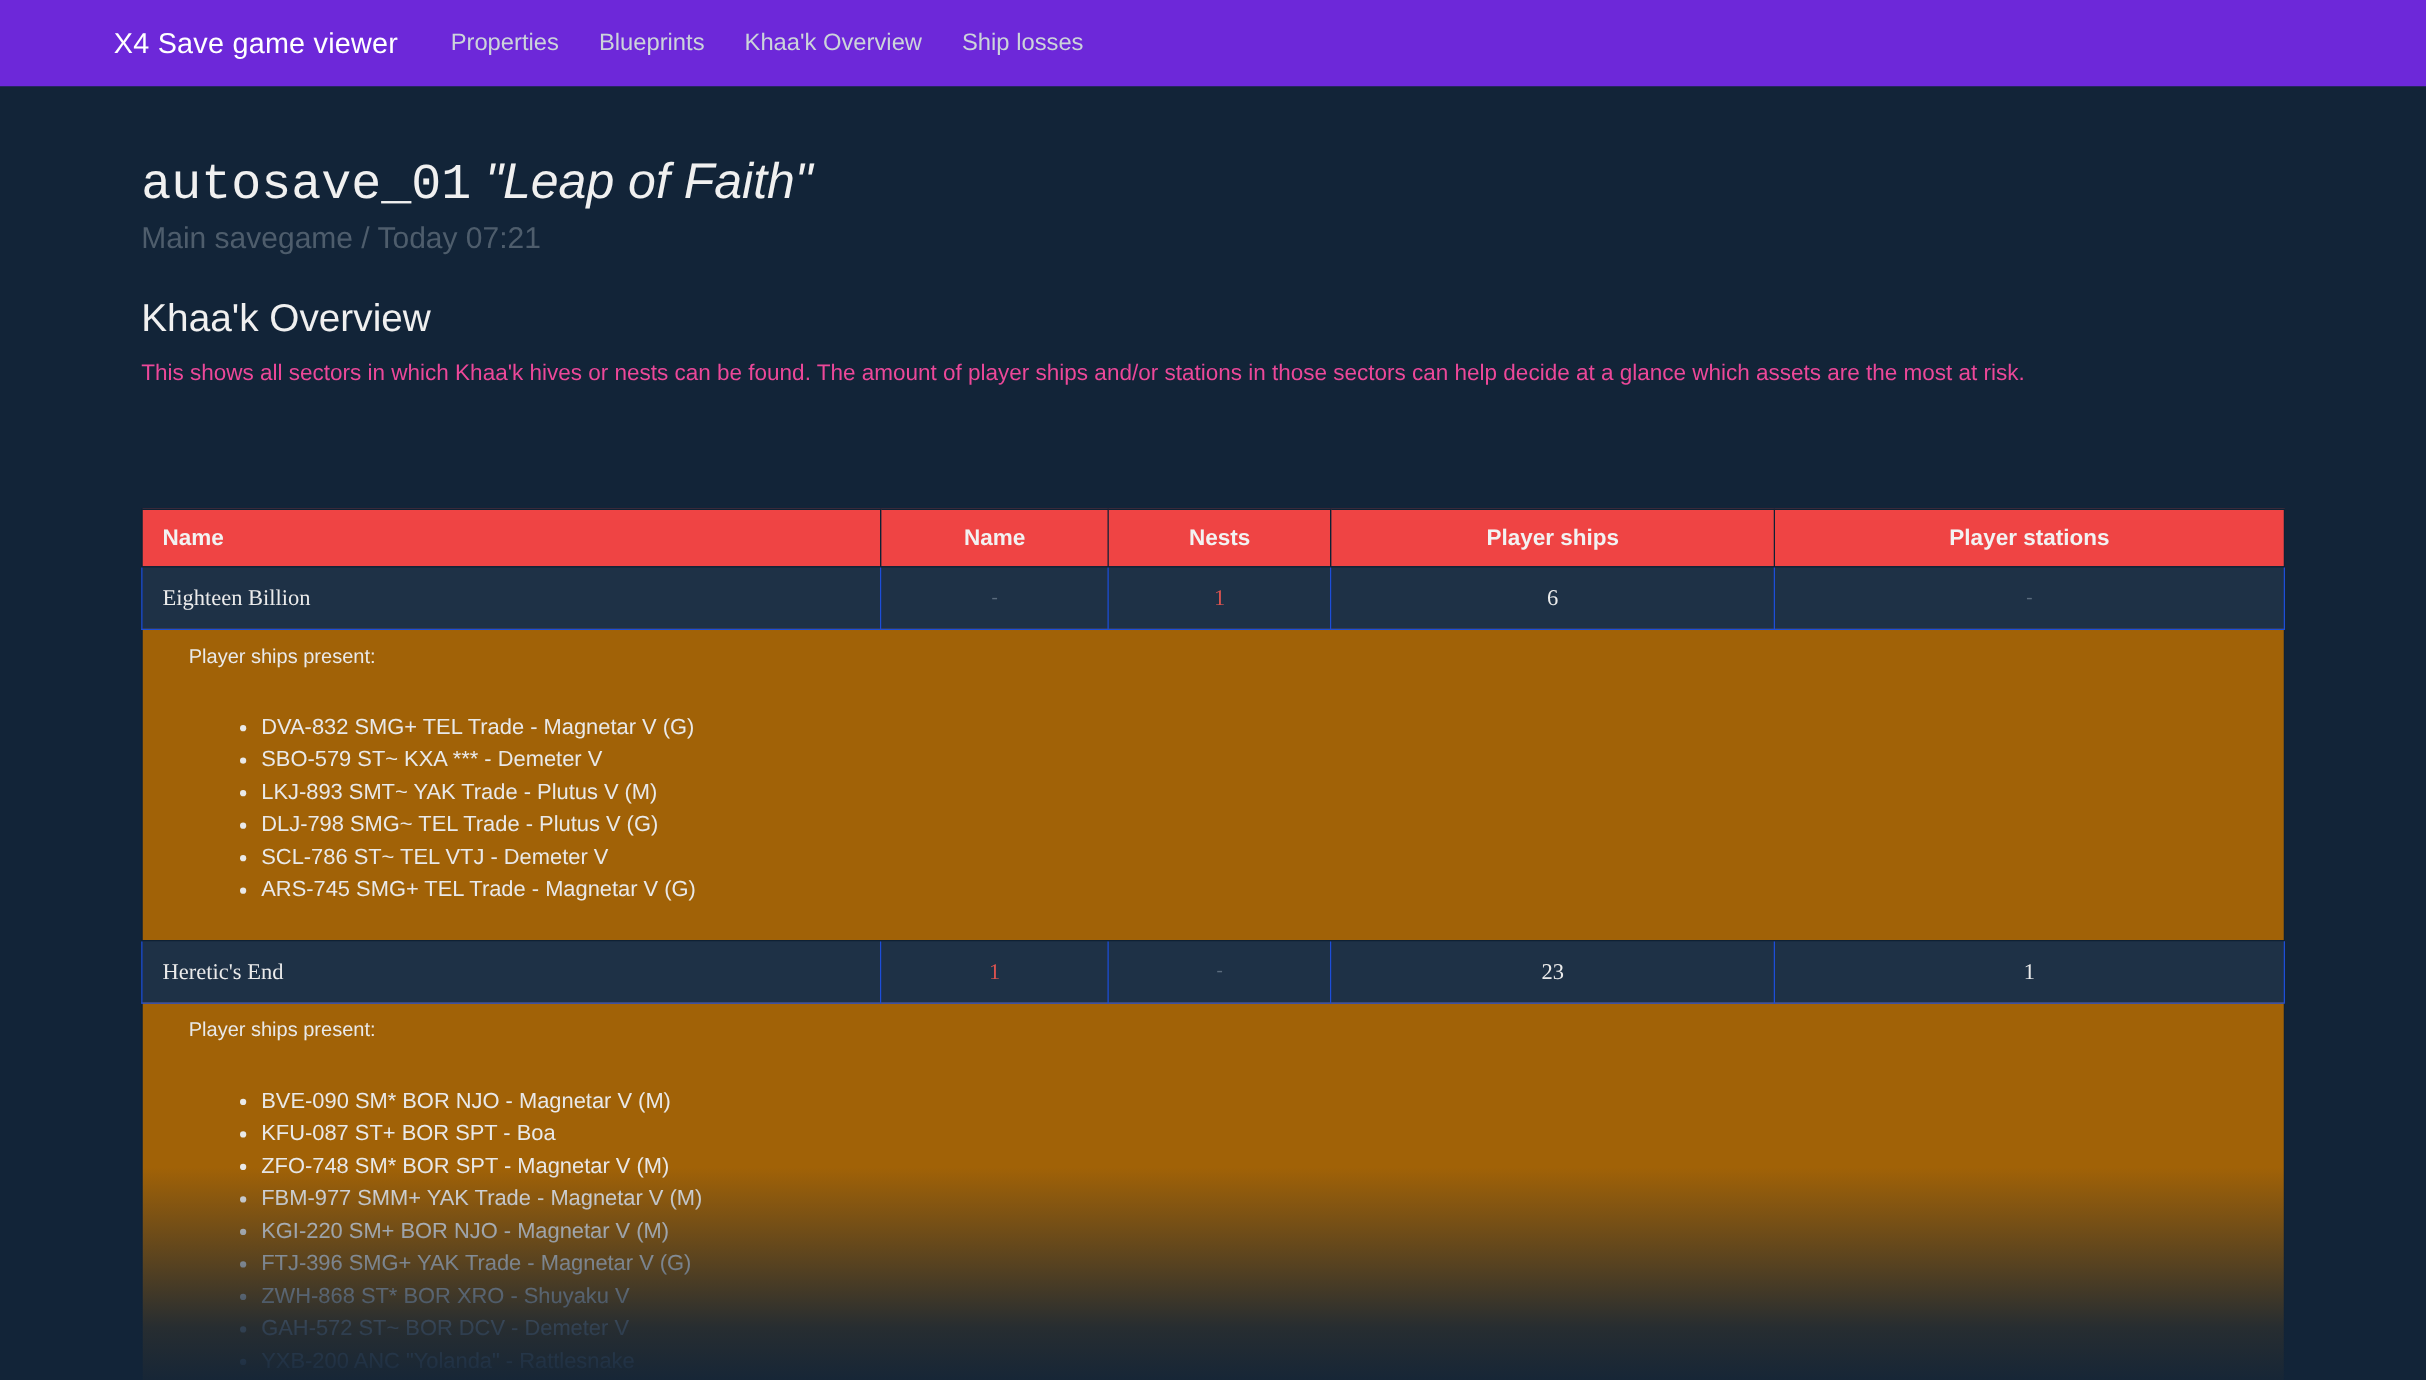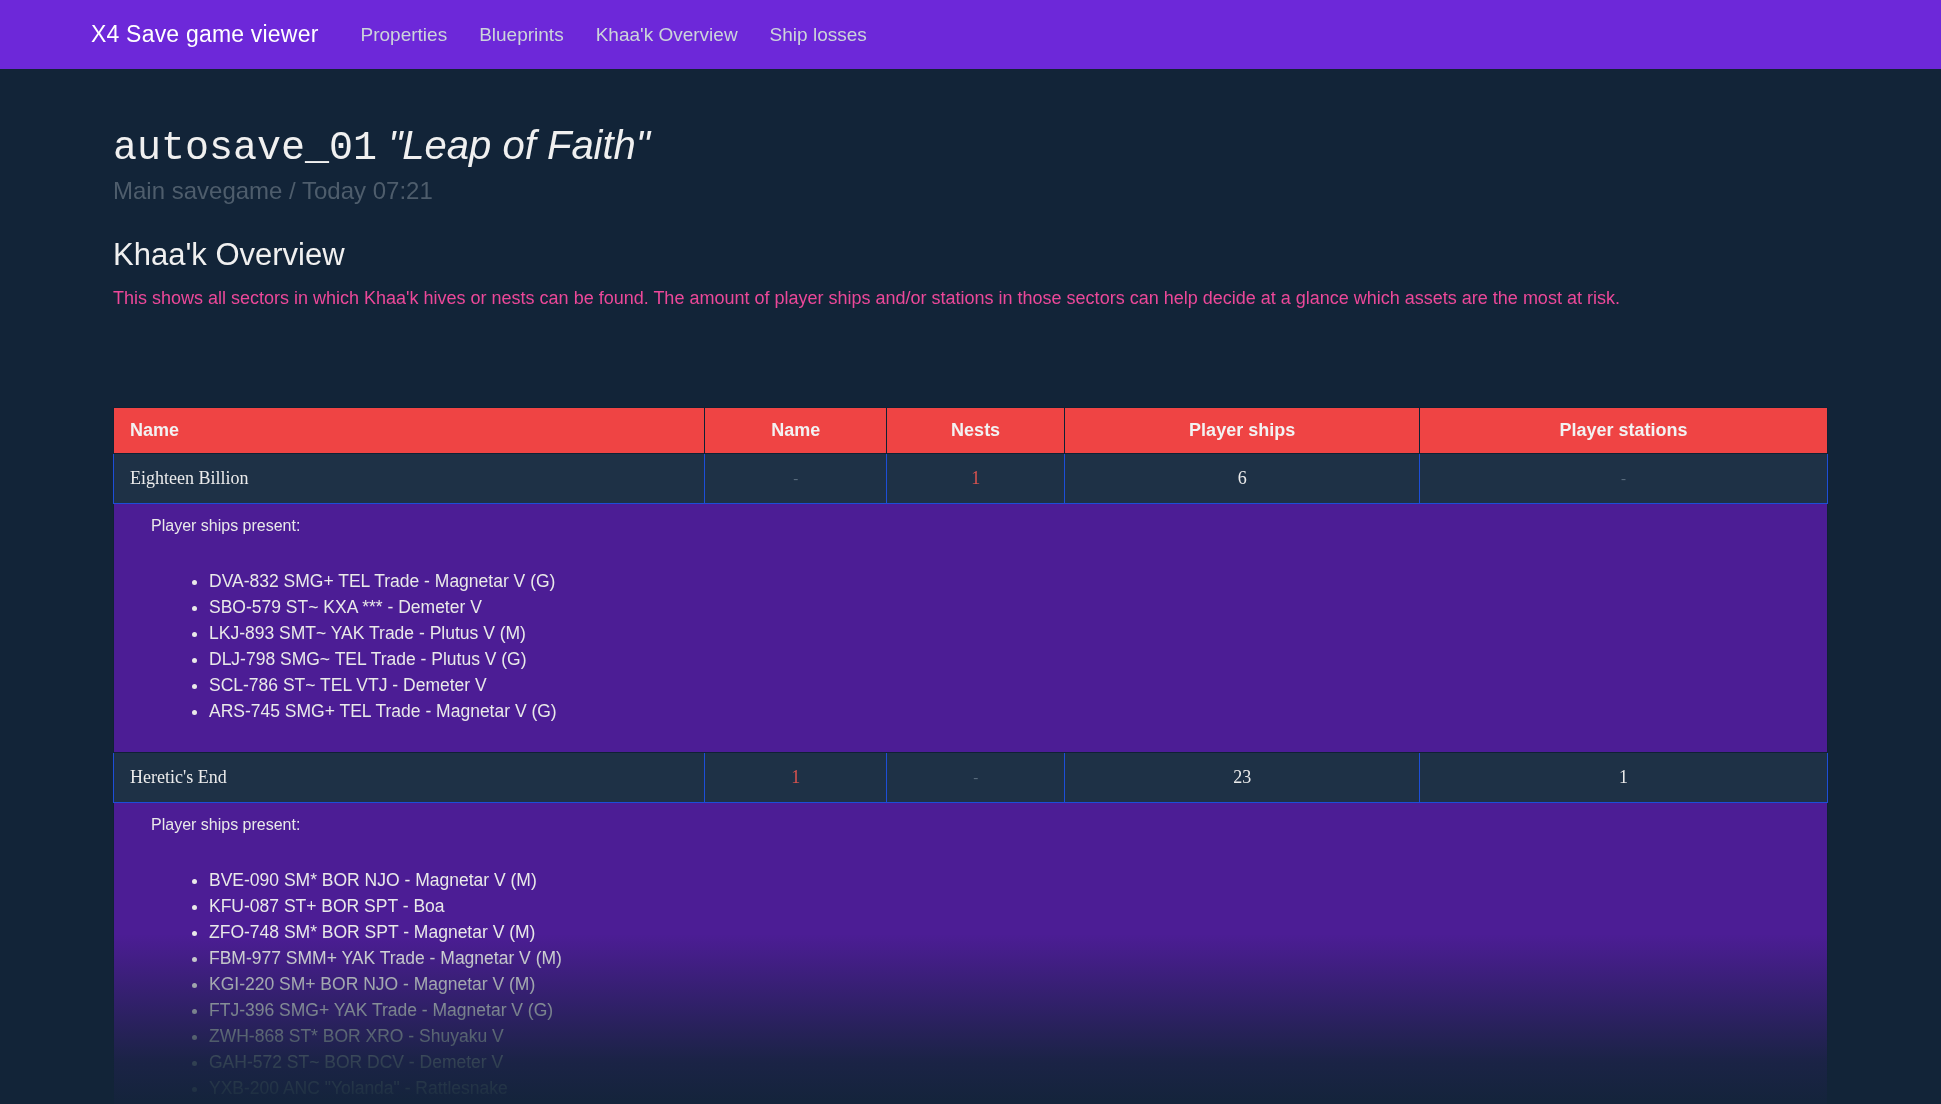--- a/index.html
+++ b/index.html
@@ -106,21 +106,21 @@
     padding: 14px 16px;
     text-align: center;
     font-family: Liberation Serif, serif;
   }
   .khaak-table td.cell-name { text-align: left; }
   .khaak-table tr.sector-row { cursor: pointer; }
   .muted-dash { color: #5b6c7e; font-size: 15px; }
   .danger { color: #d9534f; }
 
   .khaak-table td.detail-cell {
-    background: #4c1d95;
+    background: #a16207;
     border: 1px solid #0f2134;
     padding: 12px 16px 28px 37px;
     text-align: left;
   }
   .detail-label {
     font-size: 16px;
     line-height: 20px;
     color: #e9e9e9;
   }
   ul.ship-list {

